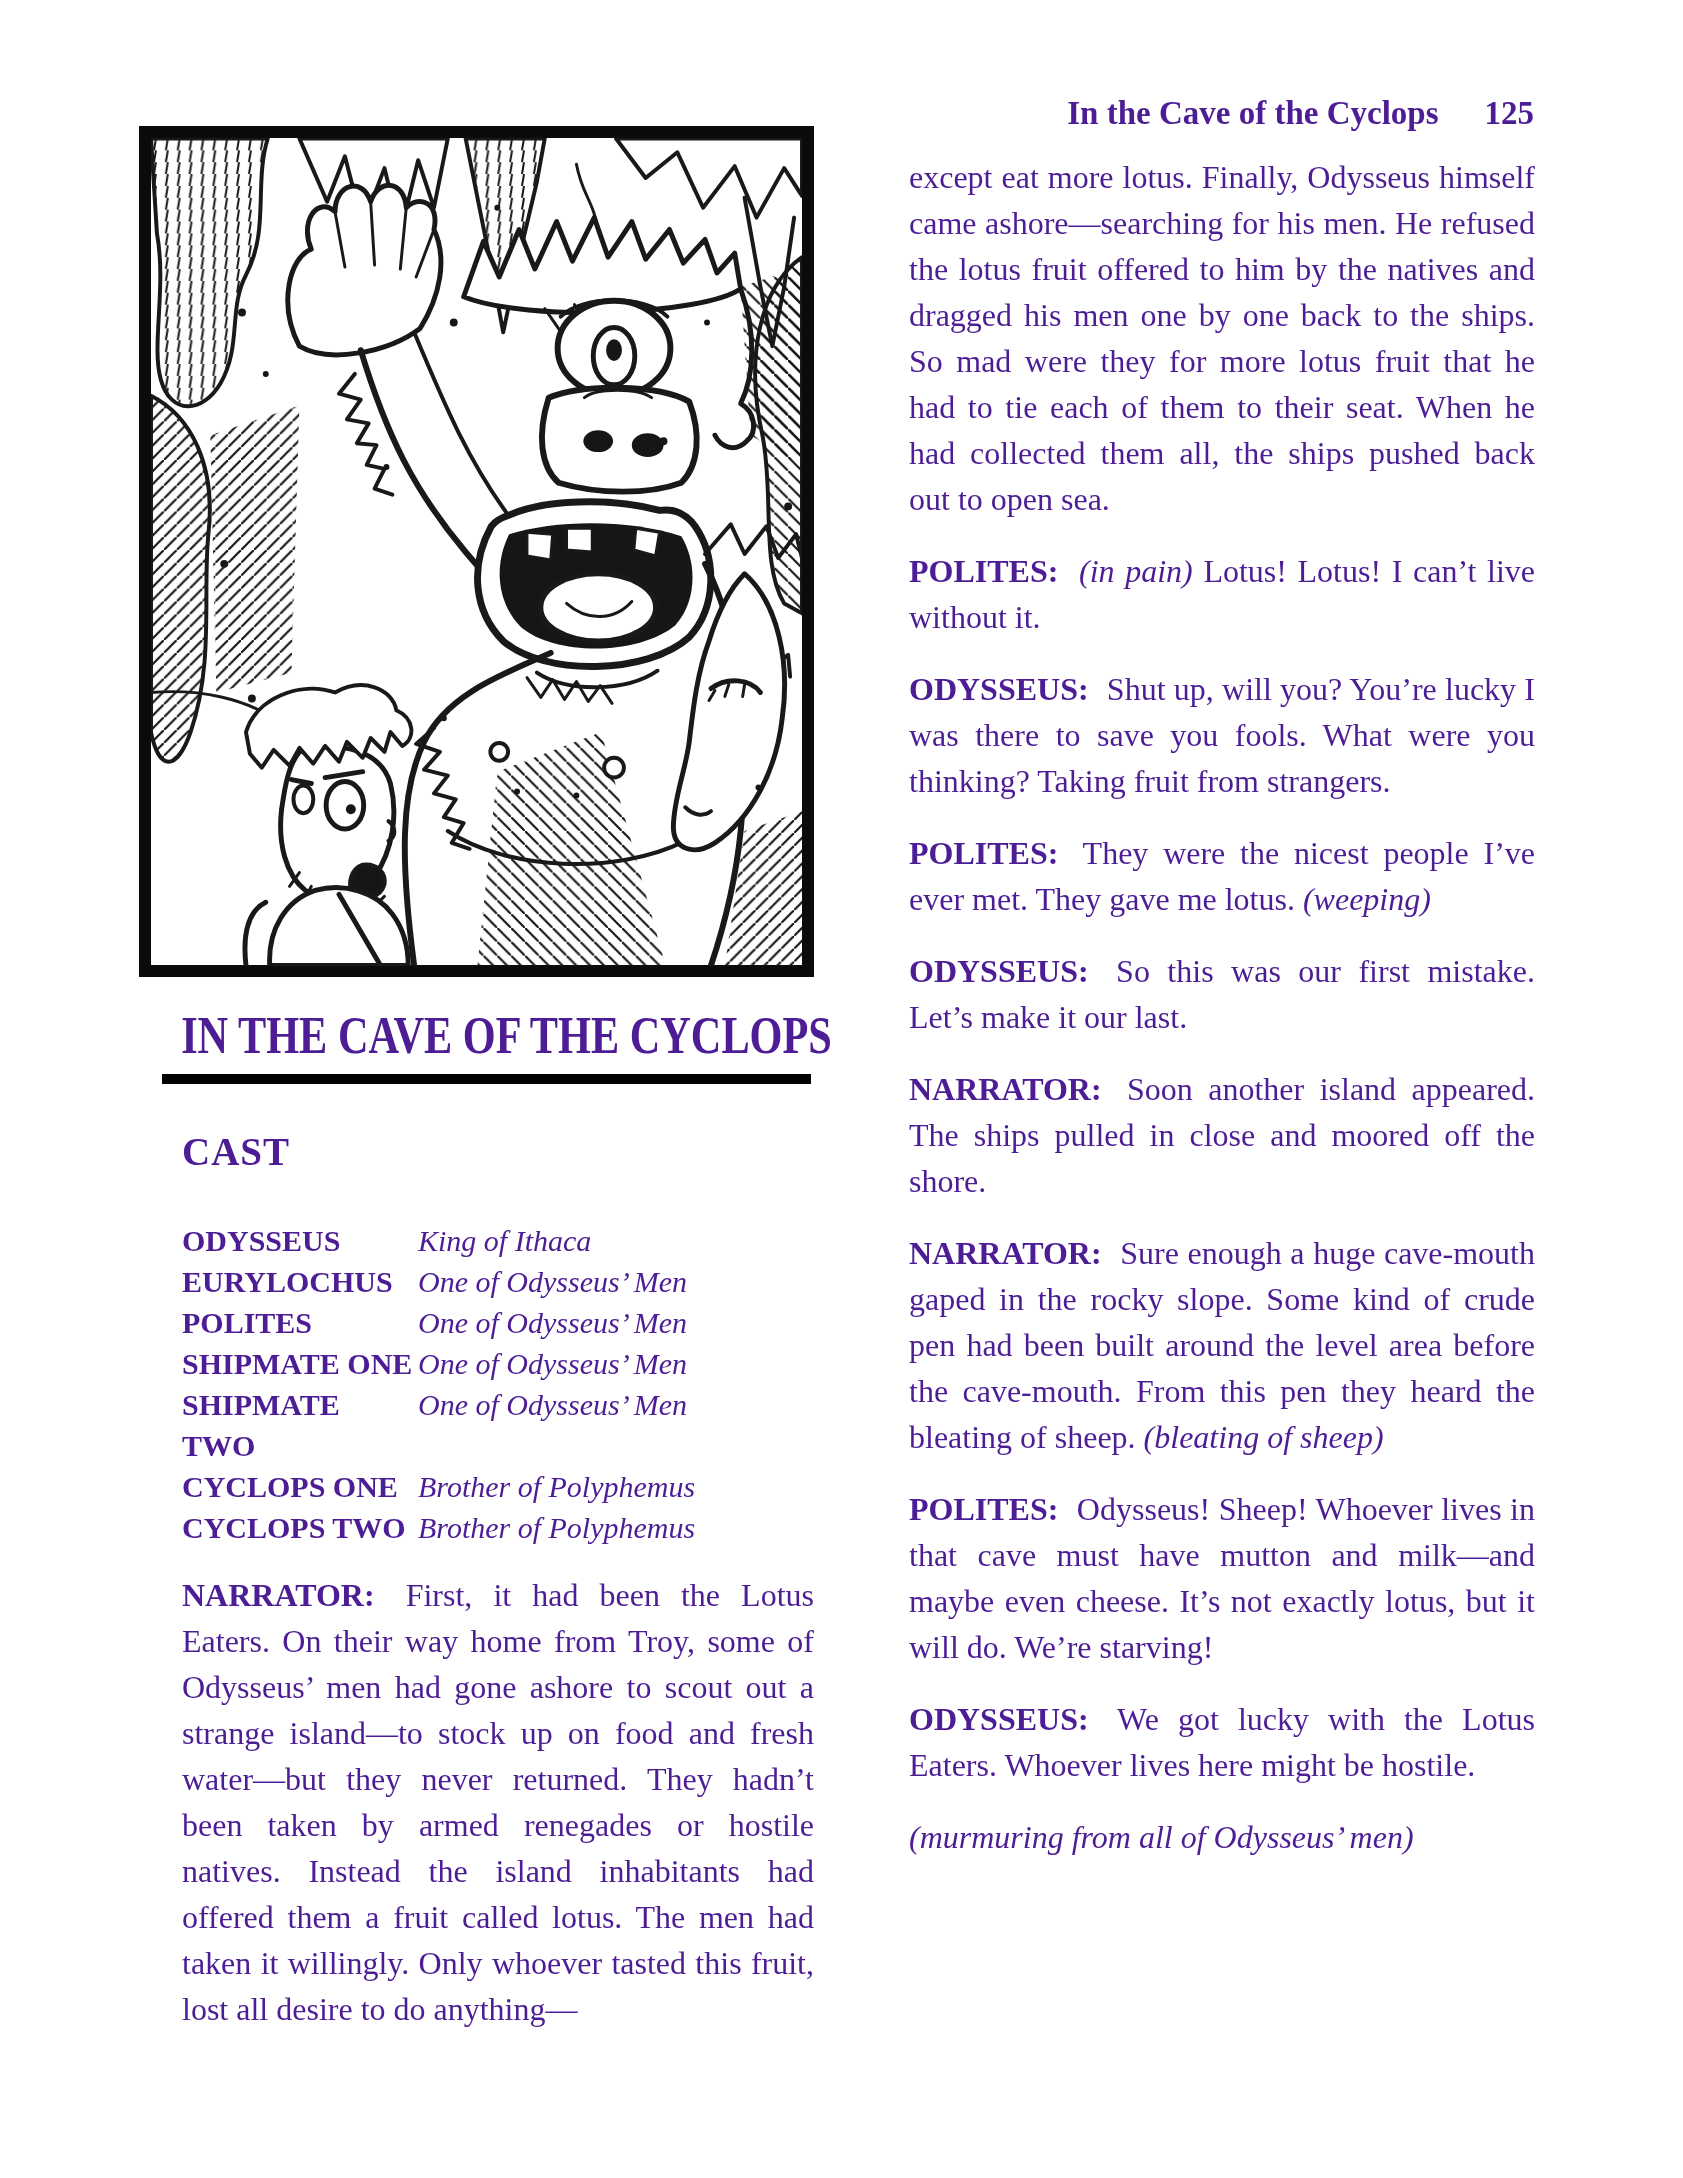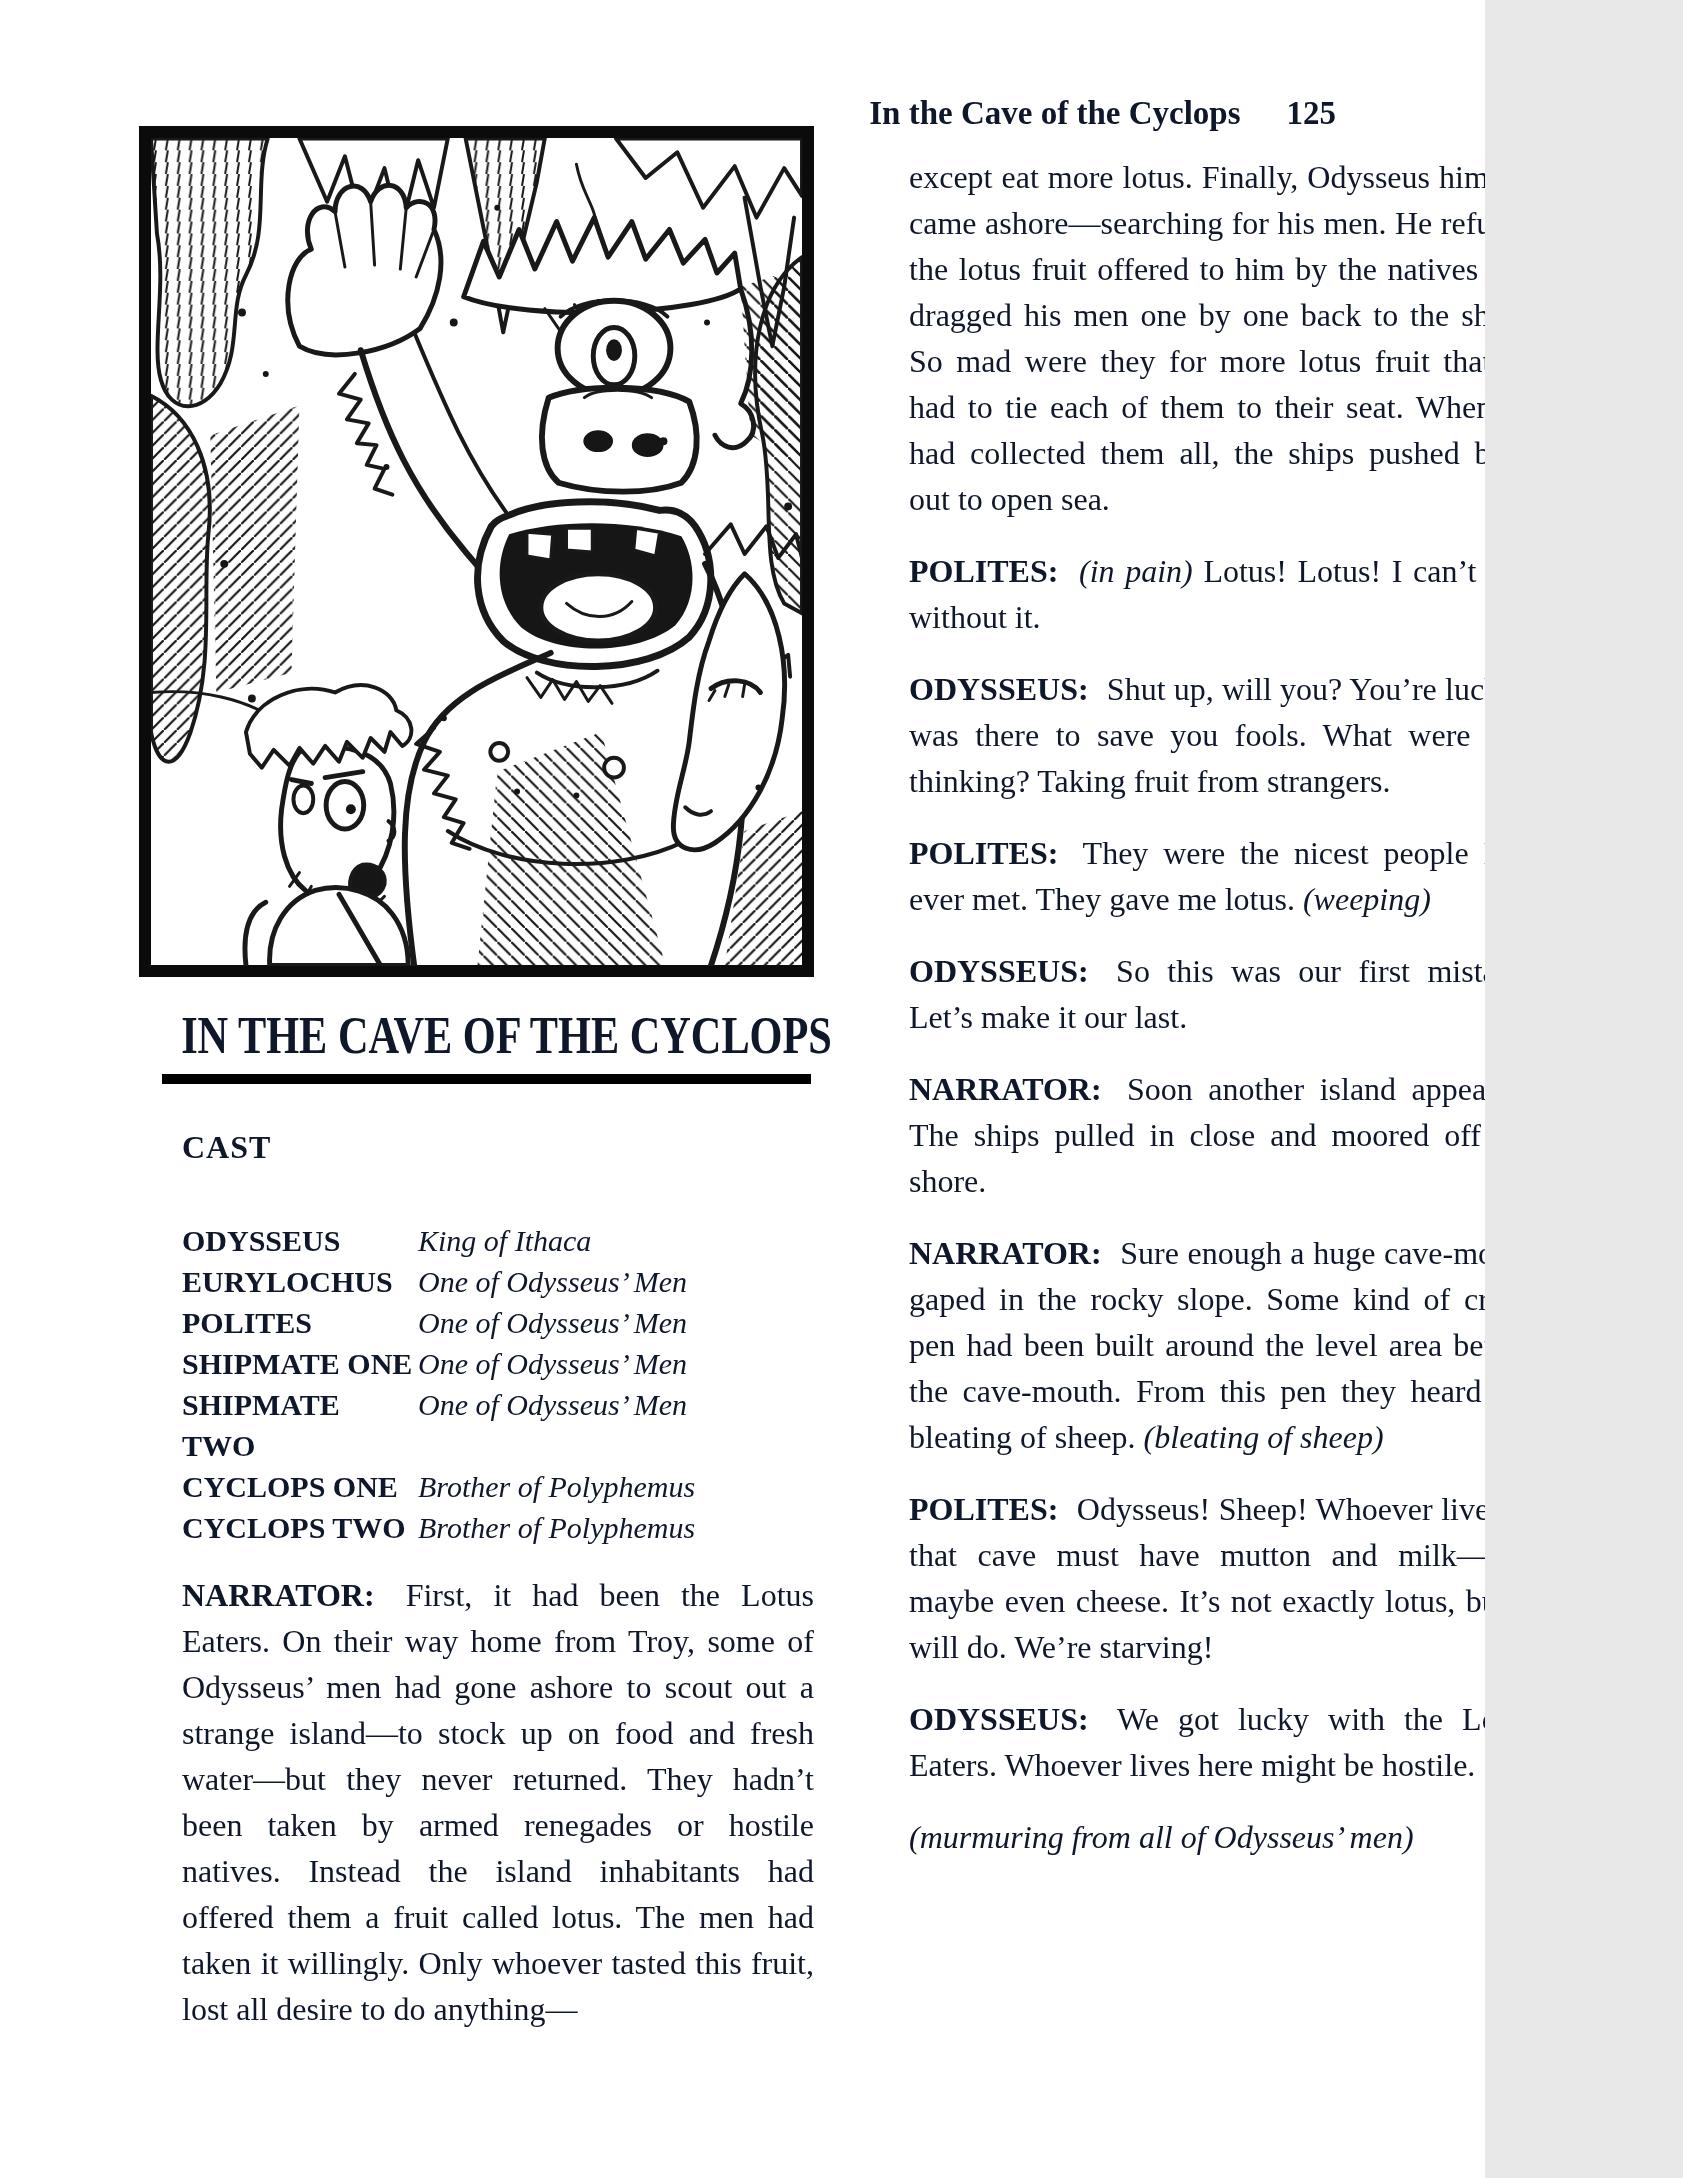--- a/index.html
+++ b/index.html
@@ -1,31 +1,31 @@
 <!DOCTYPE html>
 <html><head>
 <meta charset="utf-8">
 <style>
   html,body{margin:0;padding:0;background:#e8e8e8;}
-  .page{position:relative;width:1485px;height:2178px;background:#ffffff;overflow:hidden;
-        font-family:"Liberation Serif","DejaVu Serif",serif;color:#0f172a;}
+  .page{position:relative;width:1683px;height:2178px;background:#ffffff;overflow:hidden;
+        font-family:"Liberation Serif","DejaVu Serif",serif;color:#4c1d95;}
   
   .header{position:absolute;top:95px;right:149px;font-weight:bold;font-size:33px;white-space:nowrap;}
   .header .pagenum{margin-left:46px;}
   
   .illu-frame{position:absolute;left:139px;top:126px;width:675px;height:851px;
               border:12px solid #0b0b0b;box-sizing:border-box;background:#fff;}
   .illu-frame svg{display:block;width:651px;height:828px;}
   
   .title-block{position:absolute;left:145px;top:1012px;width:683px;text-align:center;}
   .story-title{display:inline-block;font-size:47px;font-weight:bold;letter-spacing:0px;
                transform:scale(0.9,1.14);transform-origin:center bottom;white-space:nowrap;}
   .title-rule{height:10px;background:#000;width:649px;margin:8px auto 0 auto;}
   
-  .cast-heading{position:absolute;left:182px;top:1129px;font-size:32px;font-weight:bold;letter-spacing:1px;}
+  .cast-heading{position:absolute;left:182px;top:1129px;font-size:39px;font-weight:bold;letter-spacing:1px;}
   .cast-list{position:absolute;left:182px;top:1220px;width:634px;font-size:30px;line-height:41px;}
   .cast-row{display:flex;}
   .cast-name{width:236px;flex:none;font-weight:bold;}
   .cast-role{font-style:italic;}
   
   .left-col{position:absolute;left:182px;top:1572px;width:632px;}
   .right-col{position:absolute;left:909px;top:154px;width:626px;}
   .para{font-size:32px;line-height:46px;text-align:justify;margin:0 0 26px 0;}
   .speaker{font-weight:bold;margin-right:10px;}
   .para i{font-style:italic;}

